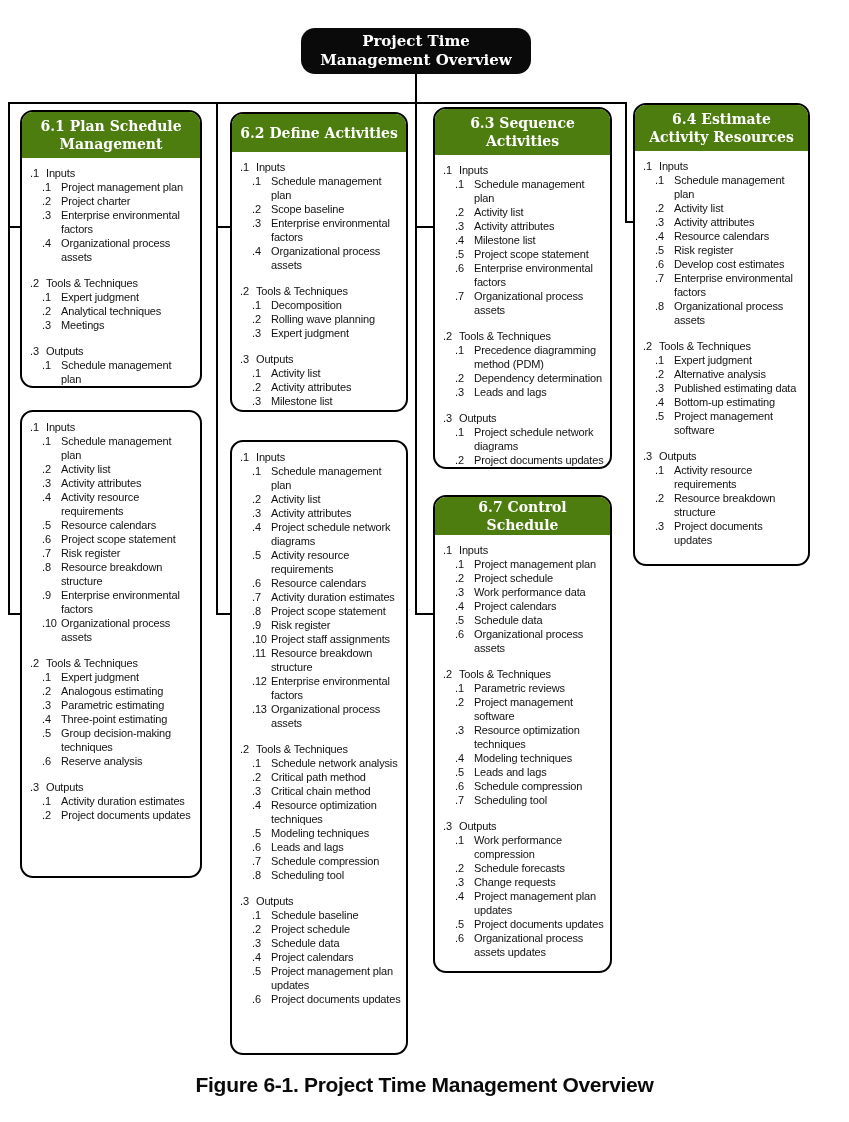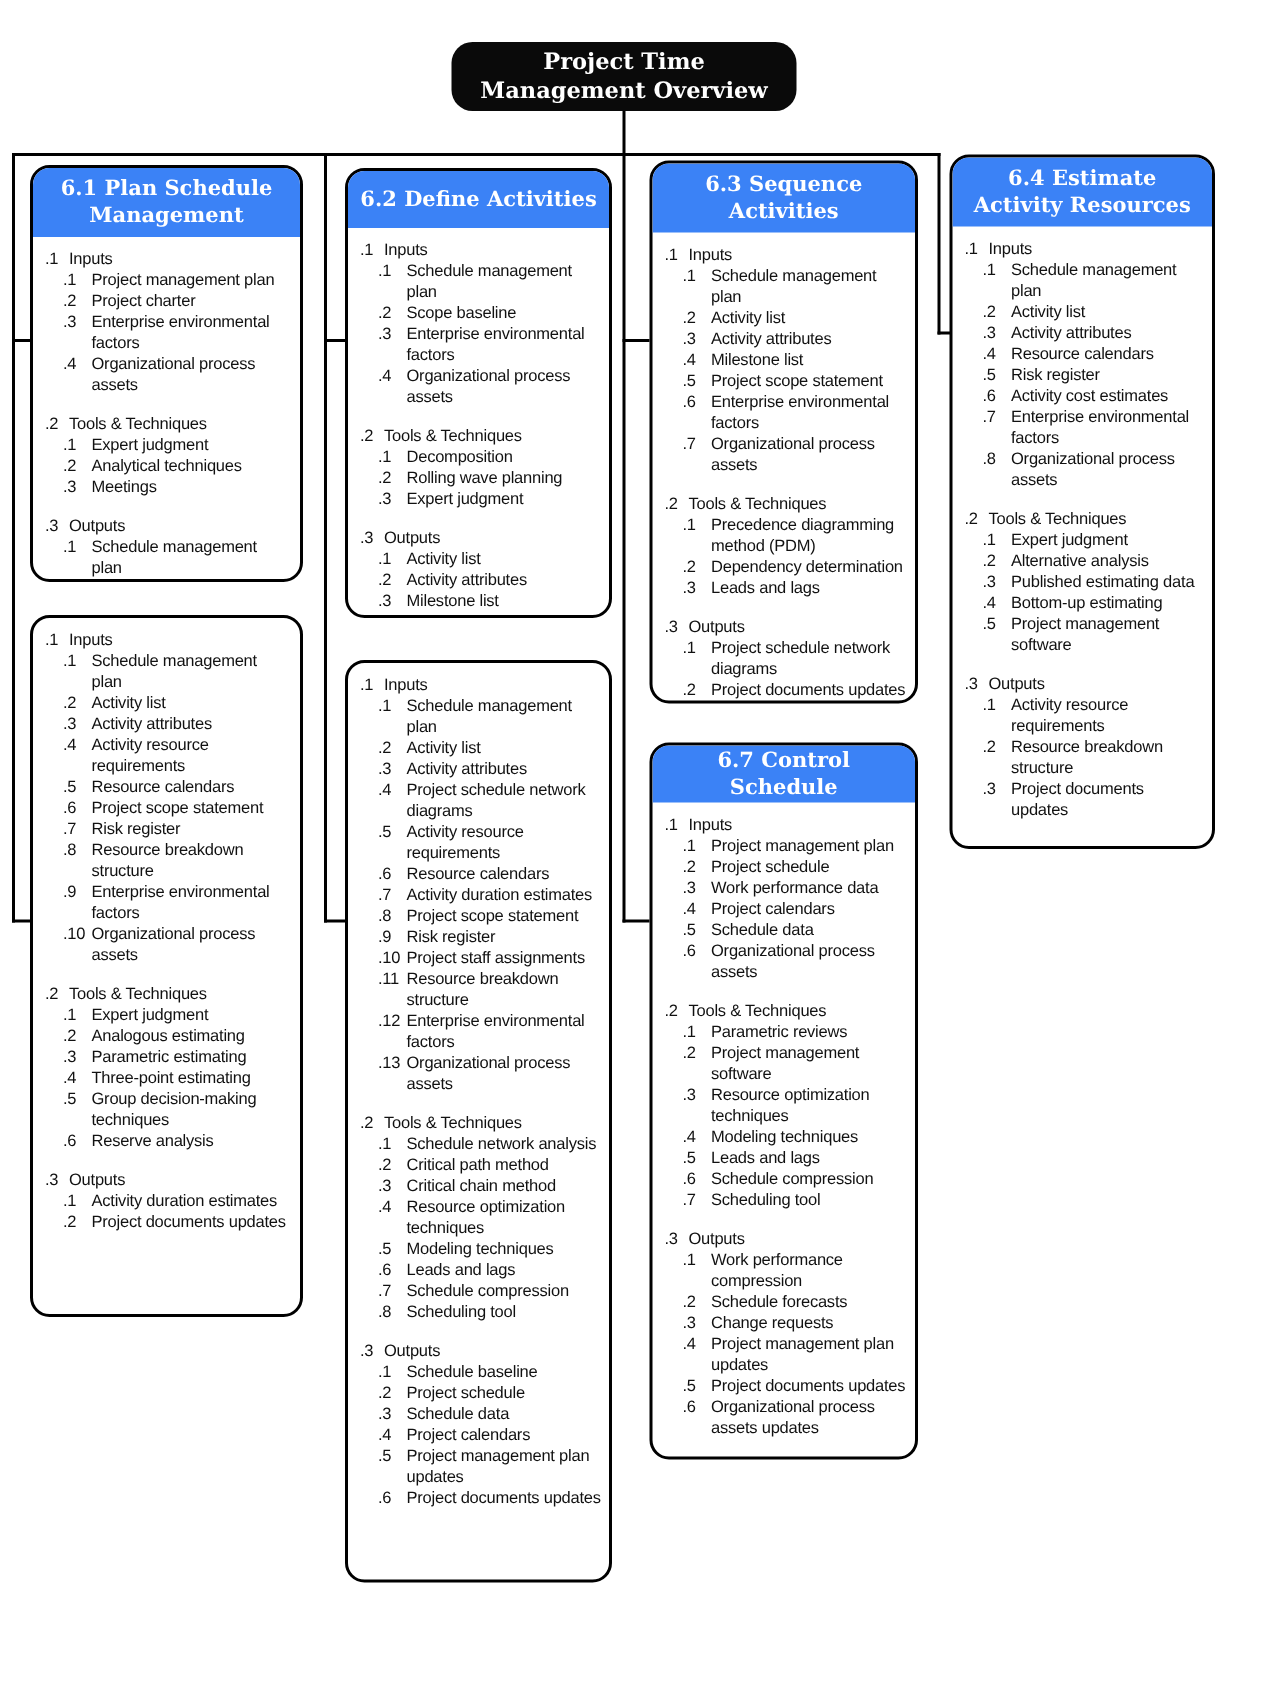--- a/index.html
+++ b/index.html
@@ -16,21 +16,21 @@
     display:flex;align-items:center;justify-content:center;text-align:center;
     font-family:"DejaVu Serif",serif;font-weight:bold;font-size:15px;line-height:19px;
     padding:2px 10px;box-sizing:border-box;
   }
   
   .pbox{
     position:absolute;background:#ffffff;border:2px solid #000000;
     border-radius:13px;box-sizing:border-box;overflow:hidden;
   }
   .pbox-head{
-    background:#3b82f6;color:#ffffff;text-align:center;
+    background:#4d7c0f;color:#ffffff;text-align:center;
     display:flex;align-items:center;justify-content:center;
     font-family:"DejaVu Serif",serif;font-weight:bold;font-size:14px;line-height:18px;
     padding:2px 8px;box-sizing:border-box;
   }
   .head2{height:46px;}
   .head1{height:38px;}
   .pbox-body{
     padding:8px 4px 4px 8px;color:#111111;
     font-size:11px;line-height:14px;letter-spacing:-0.15px;
   }
@@ -316,21 +316,21 @@
           <div class="item">
             <span class="inum">.4</span>
             <span class="txt">Resource calendars</span>
           </div>
           <div class="item">
             <span class="inum">.5</span>
             <span class="txt">Risk register</span>
           </div>
           <div class="item">
             <span class="inum">.6</span>
-            <span class="txt">Activity cost estimates</span>
+            <span class="txt">Develop cost estimates</span>
           </div>
           <div class="item">
             <span class="inum">.7</span>
             <span class="txt">Enterprise environmental
 factors</span>
           </div>
           <div class="item">
             <span class="inum">.8</span>
             <span class="txt">Organizational process
 assets</span>
@@ -723,14 +723,15 @@
           </div>
           <div class="item">
             <span class="inum">.6</span>
             <span class="txt">Organizational process
 assets updates</span>
           </div>
         </div>
       </div>
   </section>
 
+  <div id="caption">Figure 6-1. Project Time Management Overview</div>
 
 </div>
 
 </body></html>

